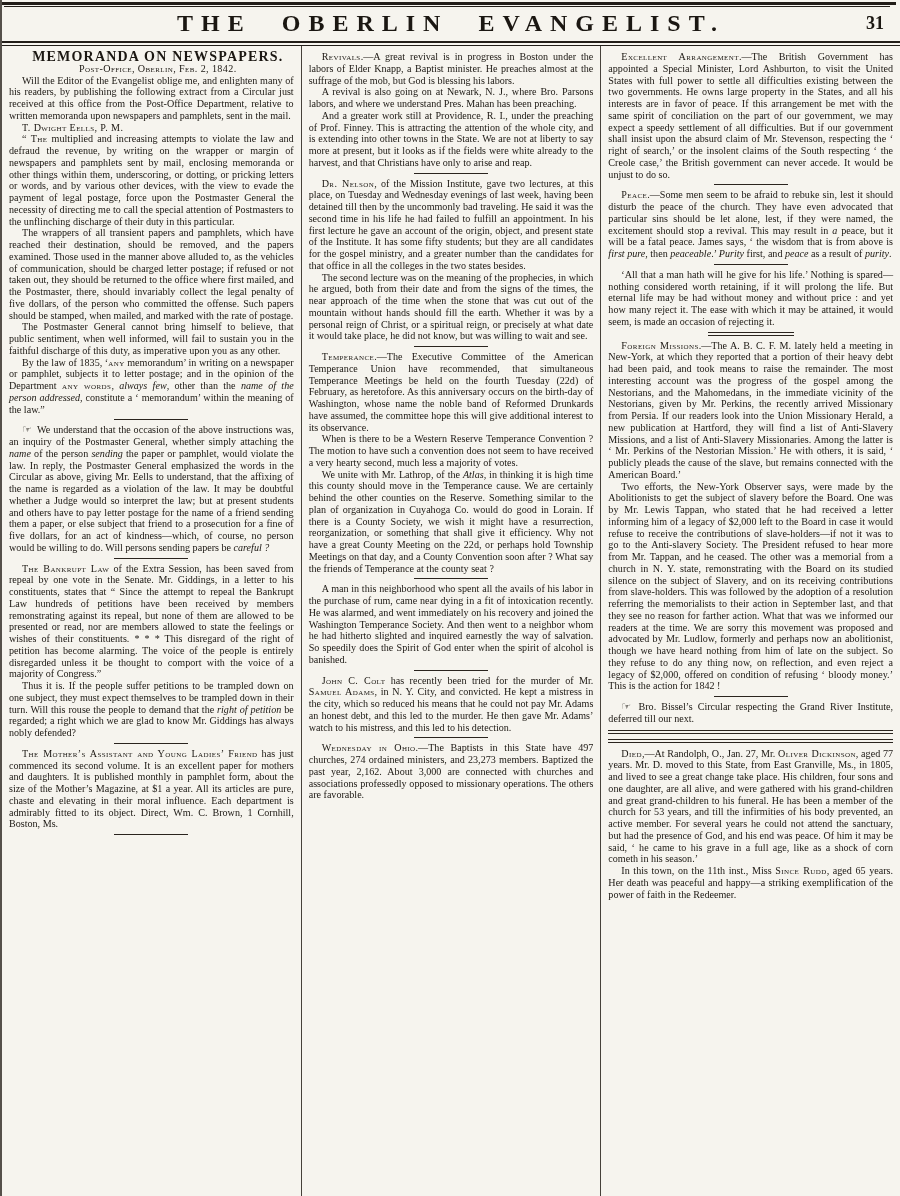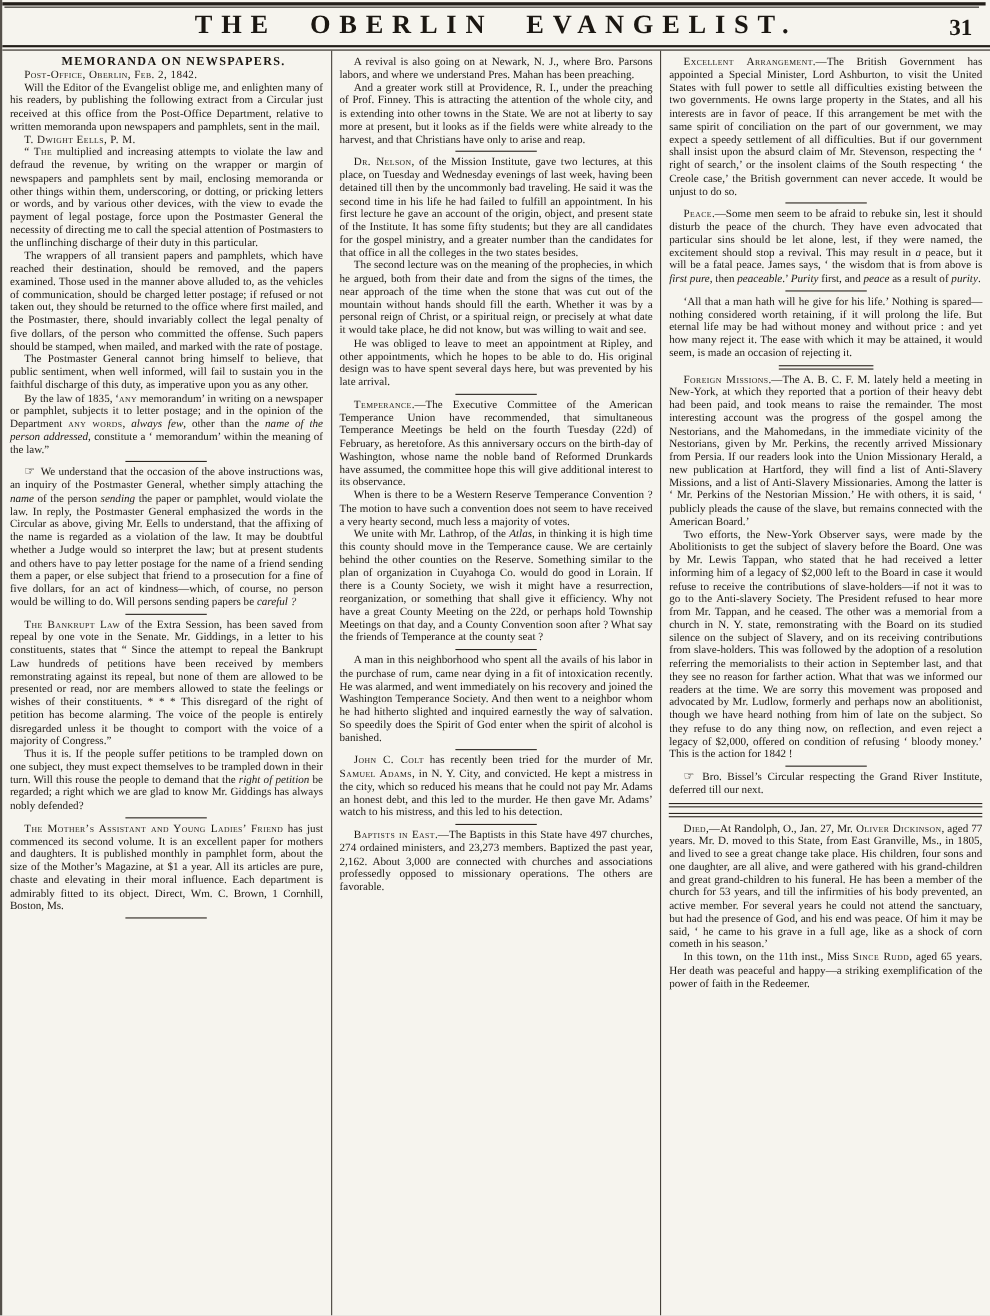--- a/index.html
+++ b/index.html
@@ -12,36 +12,36 @@
   }
   .top-rule-a{height:3px;background:#221d18;margin:2px 4px 0 0;}
   .top-rule-b{height:1px;background:#221d18;margin:1px 10px 0 2px;}
   .masthead-row{position:relative;height:32px;}
   .masthead-title{
     position:absolute;left:0;right:0;top:3px;text-align:center;
     font-size:24px;font-weight:bold;letter-spacing:8px;word-spacing:16px;
     white-space:nowrap;
   }
   .page-number{
-    position:absolute;right:16px;top:6px;font-size:21px;font-weight:bold;
+    position:absolute;right:16px;top:6px;font-size:18px;font-weight:bold;
   }
   .mast-rule{border-top:2px solid #221d18;border-bottom:1px solid #221d18;height:2px;margin:2px 0 0 0;}
   .columns{display:flex;height:1152px;}
   .col{
     flex:1 1 0;padding:5px 7px 0 7px;overflow:hidden;
     font-size:10.1px;line-height:11.75px;text-align:justify;
     hyphens:auto;
   }
   .col + .col{border-left:1px solid #46413a;}
   .col p{margin:0;text-indent:13px;}
   .heading{
     text-align:center;font-weight:bold;letter-spacing:1.2px;
-    margin:2px 0 1px 0;font-size:11px;
+    margin:2px 0 1px 0;font-size:14px;
   }
-  .dateline{margin:0;}
+  .dateline{text-align:center;margin:0;}
   .signature{text-align:left;margin:0;padding-right:18px;}
   .sc{font-variant:small-caps;letter-spacing:0.4px;}
   .it{font-style:italic;}
   .hand{font-size:11px;padding-right:2px;}
   .rule{border:0;border-top:1.6px solid #2a241e;width:74px;margin:4px auto;}
   .rule-dbl{border:0;border-top:1px solid #2a241e;border-bottom:1px solid #2a241e;height:2px;width:86px;margin:4px auto;}
   .drule{border:0;border-top:1px solid #2a241e;border-bottom:1px solid #2a241e;height:2px;width:100%;margin:5px 0;}
 </style>
 </head>
 <body>
@@ -67,36 +67,36 @@
         <hr class="rule">
         <p><span class="hand">☞ </span>We understand that the occasion of the above instructions was, an inquiry of the Postmaster General, whether simply attaching the <span class="it">name</span> of the person <span class="it">sending</span> the paper or pamphlet, would violate the law.  In reply, the Postmaster General emphasized the words in the Circular as above, giving Mr. Eells to understand, that the affixing of the name is regarded as a violation of the law. It may be doubtful whether a Judge would so interpret the law; but at present students and others have to pay letter postage for the name of a friend sending them a paper, or else subject that friend to a prosecution for a fine of five dollars, for an act of kindness—which, of course, no person would be willing to do.  Will persons sending papers be <span class="it">careful ?</span></p>
         <hr class="rule">
         <p><span class="sc">The Bankrupt Law</span> of the Extra Session, has been saved from repeal by one vote in the Senate.  Mr. Giddings, in a letter to his constituents, states that “ Since the attempt to repeal the Bankrupt Law hundreds of petitions have been received by members remonstrating against its repeal, but none of them are allowed to be presented or read, nor are members allowed to state the feelings or wishes of their constituents.  *  *  *  This disregard of the right of petition has become alarming.  The voice of the people is entirely disregarded unless it be thought to comport with the voice of a majority of Congress.”</p>
         <p>Thus it is.  If the people suffer petitions to be trampled down on one subject, they must expect themselves to be trampled down in their turn.  Will this rouse the people to demand that the <span class="it">right of petition</span> be regarded; a right which we are glad to know Mr. Giddings has always nobly defended?</p>
         <hr class="rule">
         <p><span class="sc">The Mother’s Assistant and Young Ladies’ Friend</span> has just commenced its second volume.  It is an excellent paper for mothers and daughters.  It is published monthly in pamphlet form, about the size of the Mother’s Magazine, at $1 a year.  All its articles are pure, chaste and elevating in their moral influence.  Each department is admirably fitted to its object.  Direct, Wm. C. Brown, 1 Cornhill, Boston, Ms.</p>
         <hr class="rule">
       </div>
     <div class="col" id="col-1">
+        <p><span class="sc">Revivals</span>.—A great revival is in progress in Boston under the labors of Elder Knapp, a Baptist minister.  He preaches almost at the suffrage of the mob, but God is blessing his labors.</p>
         <p>A revival is also going on at Newark, N. J., where Bro. Parsons labors, and where we understand Pres. Mahan has been preaching.</p>
         <p>And a greater work still at Providence, R. I., under the preaching of Prof. Finney.  This is attracting the attention of the whole city, and is extending into other towns in the State.  We are not at liberty to say more at present, but it looks as if the fields were white already to the harvest, and that Christians have only to arise and reap.</p>
         <hr class="rule">
         <p><span class="sc">Dr. Nelson</span>, of the Mission Institute, gave two lectures, at this place, on Tuesday and Wednesday evenings of last week, having been detained till then by the uncommonly bad traveling.  He said it was the second time in his life he had failed to fulfill an appointment.  In his first lecture he gave an account of the origin, object, and present state of the Institute.  It has some fifty students; but they are all candidates for the gospel ministry, and a greater number than the candidates for that office in all the colleges in the two states besides.</p>
         <p>The second lecture was on the meaning of the prophecies, in which he argued, both from their date and from the signs of the times, the near approach of the time when the stone that was cut out of the mountain without hands should fill the earth.  Whether it was by a personal reign of Christ, or a spiritual reign, or precisely at what date it would take place, he did not know, but was willing to wait and see.</p>
-        <p>He was obliged to leave to meet an appointment at Ripley, and other appointments, which he hopes to be able to do.  His original design was to have spent several days here, but was prevented by his late arrival.</p>
         <hr class="rule">
         <p><span class="sc">Temperance</span>.—The Executive Committee of the American Temperance Union have recommended, that simultaneous Temperance Meetings be held on the fourth Tuesday (22d) of February, as heretofore.  As this anniversary occurs on the birth-day of Washington, whose name the noble band of Reformed Drunkards have assumed, the committee hope this will give additional interest to its observance.</p>
         <p>When is there to be a Western Reserve Temperance Convention ?  The motion to have such a convention does not seem to have received a very hearty second, much less a majority of votes.</p>
         <p>We unite with Mr. Lathrop, of the <span class="it">Atlas</span>, in thinking it is high time this county should move in the Temperance cause.  We are certainly behind the other counties on the Reserve.  Something similar to the plan of organization in Cuyahoga Co. would do good in Lorain.  If there is a County Society, we wish it might have a resurrection, reorganization, or something that shall give it efficiency. Why not have a great County Meeting on the 22d, or perhaps hold Township Meetings on that day, and a County Convention soon after ?  What say the friends of Temperance at the county seat ?</p>
         <hr class="rule">
         <p>A man in this neighborhood who spent all the avails of his labor in the purchase of rum, came near dying in a fit of intoxication recently.  He was alarmed, and went immediately on his recovery and joined the Washington Temperance Society.  And then went to a neighbor whom he had hitherto slighted and inquired earnestly the way of salvation.  So speedily does the Spirit of God enter when the spirit of alcohol is banished.</p>
         <hr class="rule">
         <p><span class="sc">John C. Colt</span> has recently been tried for the murder of Mr. <span class="sc">Samuel Adams</span>, in N. Y. City, and convicted.  He kept a mistress in the city, which so reduced his means that he could not pay Mr. Adams an honest debt, and this led to the murder.  He then gave Mr. Adams’ watch to his mistress, and this led to his detection.</p>
         <hr class="rule">
-        <p><span class="sc">Baptists in East</span>.—The Baptists in this State have 497 churches, 274 ordained ministers, and 23,273 members. Baptized the past year, 2,162.  About 3,000 are connected with churches and associations professedly opposed to missionary operations.  The others are favorable.</p>
+        <p><span class="sc">Wednesday in Ohio</span>.—The Baptists in this State have 497 churches, 274 ordained ministers, and 23,273 members. Baptized the past year, 2,162.  About 3,000 are connected with churches and associations professedly opposed to missionary operations.  The others are favorable.</p>
       </div>
     <div class="col" id="col-2">
         <p><span class="sc">Excellent Arrangement</span>.—The British Government has appointed a Special Minister, Lord Ashburton, to visit the United States with full power to settle all difficulties existing between the two governments.  He owns large property in the States, and all his interests are in favor of peace.  If this arrangement be met with the same spirit of conciliation on the part of our government, we may expect a speedy settlement of all difficulties.  But if our government shall insist upon the absurd claim of Mr. Stevenson, respecting the ‘ right of search,’ or the insolent claims of the South respecting ‘ the Creole case,’ the British government can never accede.  It would be unjust to do so.</p>
         <hr class="rule">
         <p><span class="sc">Peace</span>.—Some men seem to be afraid to rebuke sin, lest it should disturb the peace of the church.  They have even advocated that particular sins should be let alone, lest, if they were named, the excitement should stop a revival.  This may result in <span class="it">a</span> peace, but it will be a fatal peace.  James says, ‘ the wisdom that is from above is <span class="it">first pure</span>, then <span class="it">peaceable</span>.’  <span class="it">Purity</span> first, and <span class="it">peace</span> as a result of <span class="it">purity</span>.</p>
         <hr class="rule">
         <p>‘All that a man hath will he give for his life.’  Nothing is spared—nothing considered worth retaining, if it will prolong the life.  But eternal life may be had without money and without price : and yet how many reject it. The ease with which it may be attained, it would seem, is made an occasion of rejecting it.</p>
         <hr class="rule-dbl">
         <p><span class="sc">Foreign Missions</span>.—The A. B. C. F. M. lately held a meeting in New-York, at which they reported that a portion of their heavy debt had been paid, and took means to raise the remainder.  The most interesting account was the progress of the gospel among the Nestorians, and the Mahomedans, in the immediate vicinity of the Nestorians, given by Mr. Perkins, the recently arrived Missionary from Persia.  If our readers look into the Union Missionary Herald, a new publication at Hartford, they will find a list of Anti-Slavery Missions, and a list of Anti-Slavery Missionaries.  Among the latter is ‘ Mr. Perkins of the Nestorian Mission.’  He with others, it is said, ‘ publicly pleads the cause of the slave, but remains connected with the American Board.’</p>
         <p>Two efforts, the New-York Observer says, were made by the Abolitionists to get the subject of slavery before the Board.  One was by Mr. Lewis Tappan, who stated that he had received a letter informing him of a legacy of $2,000 left to the Board in case it would refuse to receive the contributions of slave-holders—if not it was to go to the Anti-slavery Society.  The President refused to hear more from Mr. Tappan, and he ceased.  The other was a memorial from a church in N. Y. state, remonstrating with the Board on its studied silence on the subject of Slavery, and on its receiving contributions from slave-holders. This was followed by the adoption of a resolution referring the memorialists to their action in September last, and that they see no reason for farther action.  What that was we informed our readers at the time.  We are sorry this movement was proposed and advocated by Mr. Ludlow, formerly and perhaps now an abolitionist, though we have heard nothing from him of late on the subject.  So they refuse to do any thing now, on reflection, and even reject a legacy of $2,000, offered on condition of refusing ‘ bloody money.’  This is the action for 1842 !</p>

